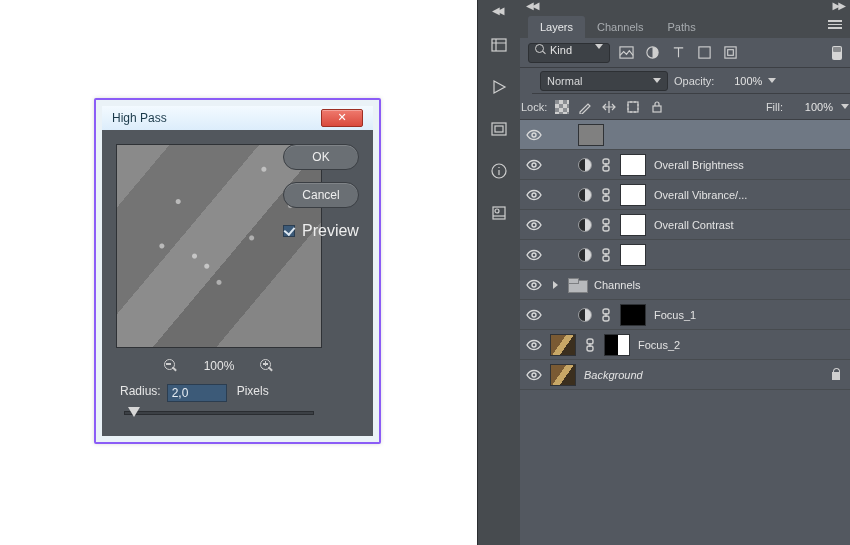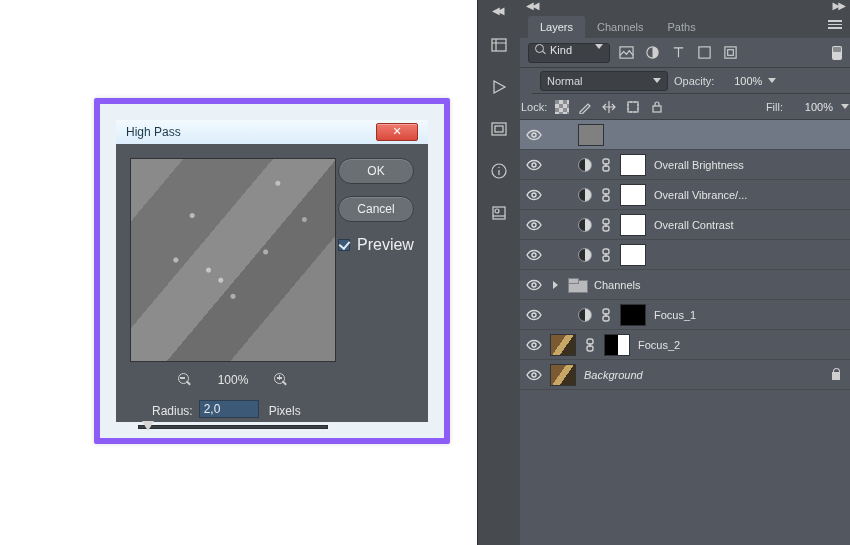--- a/index.html
+++ b/index.html
@@ -1,21 +1,21 @@
 <!DOCTYPE html>
 <html><head>
 <meta charset="utf-8">
 <style>
   * { box-sizing: border-box; margin: 0; padding: 0; font-family: "Segoe UI", Tahoma, sans-serif; }
   body { width: 850px; height: 545px; background: #fff; position: relative; }
 
   
   .dlg-outer {
-    position: absolute; left: 94px; top: 98px; width: 356px; height: 346px;
-    border: 6px solid #8b5cf6; border-radius: 2px; padding: 16px; background: #eaf2f7;
+    position: absolute; left: 94px; top: 98px; width: 287px; height: 346px;
+    border: 2px solid #8b5cf6; border-radius: 2px; padding: 6px; background: #eaf2f7;
     box-shadow: 0 0 4px rgba(0,0,0,.15);
   }
   .dlg {
     width: 100%; height: 100%;
     background: linear-gradient(#e9f3fb 0%, #d6ebfb 7%, #d6ebfb 7%, #53585d 7%, #53585d 100%);
     position: relative;
   }
   .dlg-titlebar {
     height: 24px; line-height: 24px; padding: 0 10px; color: #1b3a4a; font-size: 12px;
     display: flex; align-items: center; justify-content: space-between;
@@ -45,22 +45,22 @@
   }
 
   .zoomrow { position: absolute; left: 14px; top: 225px; width: 206px; height: 22px;
     display: flex; align-items: center; justify-content: center; gap: 26px; color: #e6e6e6; font-size: 12px; }
   .mag { width: 14px; height: 14px; position: relative; }
   .mag::before { content:""; position:absolute; width:9px; height:9px; border:1.5px solid #cfcfcf; border-radius:50%; left:0; top:0; }
   .mag::after { content:""; position:absolute; width:5px; height:1.5px; background:#cfcfcf; transform:rotate(45deg); left:8px; top:9px; }
   .mag.minus span, .mag.plus span { position:absolute; left:2.5px; top:4px; width:5px; height:1.5px; background:#cfcfcf; }
   .mag.plus span::after { content:""; position:absolute; left:1.7px; top:-1.8px; width:1.5px; height:5.2px; background:#cfcfcf; }
 
-  .radiusrow { position: absolute; left: 36px; top: 254px; width: 210px; height: 20px;
-    display:flex; align-items:flex-end; gap:6px; font-size:12px; color:#e6e6e6; }
+  .radiusrow { position: absolute; left: 18px; top: 254px; width: 210px; height: 20px;
+    display:flex; align-items:flex-start; gap:6px; font-size:12px; color:#e6e6e6; }
   .radiusrow input.val { width:60px; height:18px; background:#3c5a78; border:1px solid #2b3d50; color:#e8eef4;
     font-size:12px; padding:0 4px; }
   .radiusrow .units { margin-left:4px; }
 
   .slider { position: absolute; left: 22px; top: 276px; width: 190px; height: 16px; }
   .slider .track { position:absolute; left:0; right:0; top:5px; height:4px; background:#3c4045; border:1px solid #2a2d31; }
   .slider .thumb { position:absolute; left:10px; top:1px; width:0; height:0;
     border-left:6px solid transparent; border-right:6px solid transparent; border-bottom:10px solid #d7d7d7; transform: translateX(-6px) rotate(180deg); }
 
   .btncol { position:absolute; right:14px; top:14px; width:76px; display:flex; flex-direction:column; gap:12px; }

